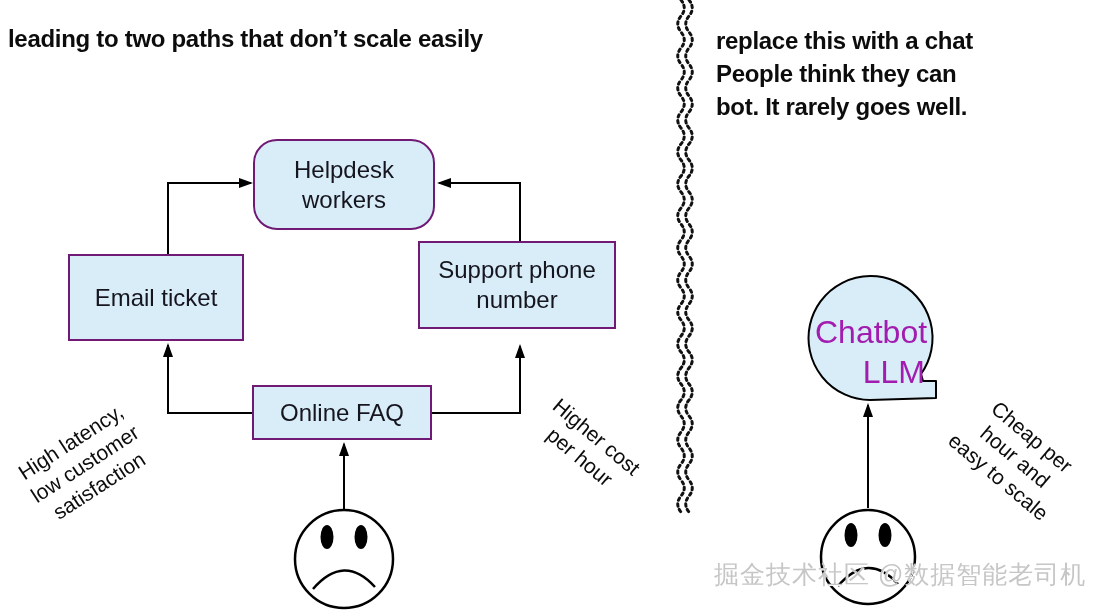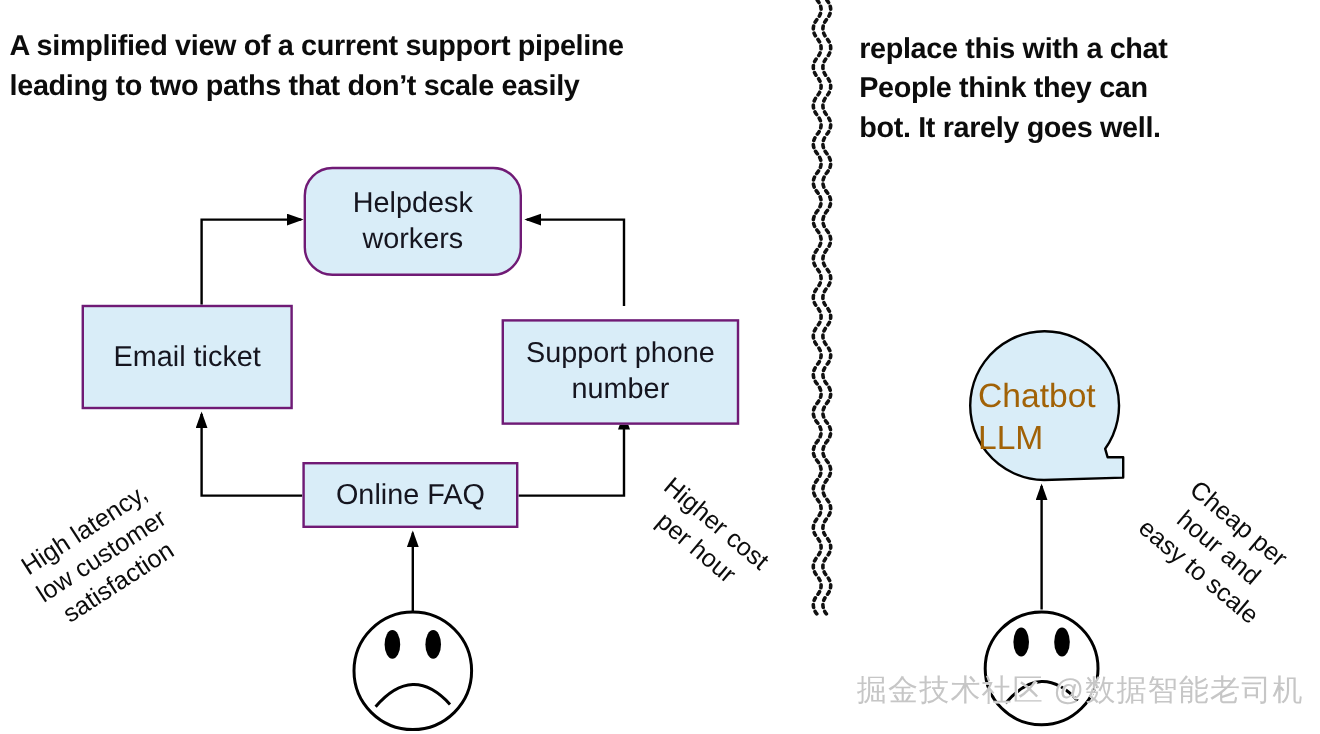--- a/index.html
+++ b/index.html
@@ -16,22 +16,22 @@
     background:#d9edf8;border:2px solid #701a75;box-sizing:border-box;
     font-size:24px;line-height:1.25;text-align:center;color:#15151f;
   }
   .node.rounded{border-radius:24px;}
   .rot-label{
     position:absolute;font-size:21px;line-height:26px;text-align:center;color:#0c0c0c;
     white-space:nowrap;
   }
   .caption{position:absolute;font-size:25px;color:#0c0c0c;white-space:nowrap;}
   .bubble-label{
-    position:absolute;left:815px;top:312px;width:110px;text-align:left;
-    font-size:28px;line-height:1.25;color:#a16207;
+    position:absolute;left:815px;top:312px;width:110px;text-align:right;
+    font-size:32px;line-height:1.25;color:#a21caf;
   }
   .watermark{
     position:absolute;left:714px;top:558px;font-size:25px;letter-spacing:1px;
     color:#c6c6c6;text-shadow:1px 1px 0 rgba(255,255,255,0.95);white-space:nowrap;
   }
 </style>
 </head>
 <body>
 
 <div class="stage">
@@ -68,39 +68,38 @@
 
     <g>
       <circle cx="868" cy="557" r="47" fill="#fff" stroke="#000" stroke-width="2.5"></circle>
       <ellipse cx="851" cy="535" rx="6.5" ry="12" fill="#000"></ellipse>
       <ellipse cx="885" cy="535" rx="6.5" ry="12" fill="#000"></ellipse>
       <path d="M 838 586 Q 868 551 898 584" fill="none" stroke="#000" stroke-width="2.5"></path>
     </g>
   </svg>
 
   <div class="abs" style="left:8px;top:22px;width:620px;">
-    <div class="title">A simplified view of a current support pipeline</div>
     <div class="title">leading to two paths that don’t scale easily</div>
   </div>
 
   <div class="abs" style="left:716px;top:24px;width:330px;">
     <div class="title">replace this with a chat</div>
     <div class="title">People think they can</div>
     <div class="title">bot. It rarely goes well.</div>
   </div>
 
   <div class="node rounded" style="left:253px;top:139px;width:182px;height:91px;padding:0 20px;">
     <span>Helpdesk workers</span>
   </div>
 
   <div class="node" style="left:68px;top:254px;width:176px;height:87px;">
     <span>Email ticket</span>
   </div>
 
-  <div class="node" style="left:418px;top:266px;width:198px;height:88px;padding:16px 10px;">
+  <div class="node" style="left:418px;top:241px;width:198px;height:88px;padding:16px 10px;">
     <span>Support phone number</span>
   </div>
 
   <div class="node" style="left:252px;top:385px;width:180px;height:55px;">
     <span>Online FAQ</span>
   </div>
 
   <div class="bubble-label">Chatbot LLM</div>
 
   <div class="rot-label" style="left:-15px;top:425px;width:200px;transform:rotate(-33deg);">

